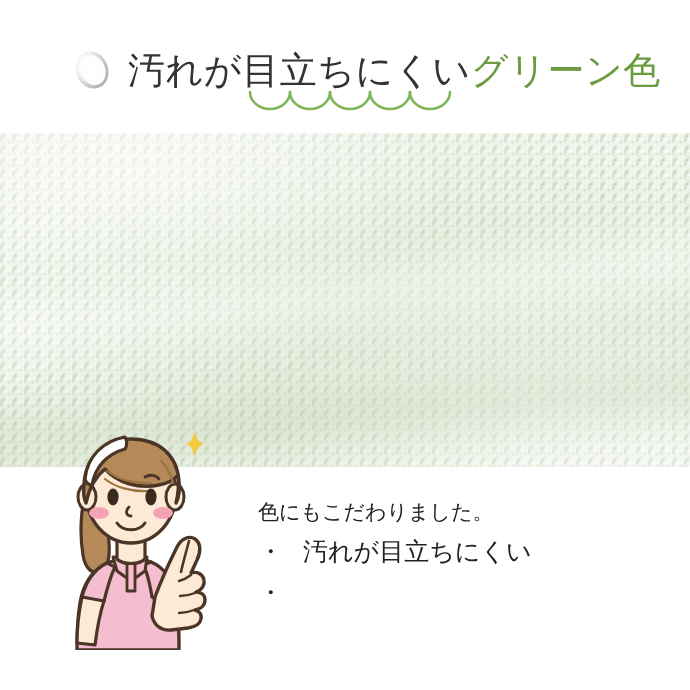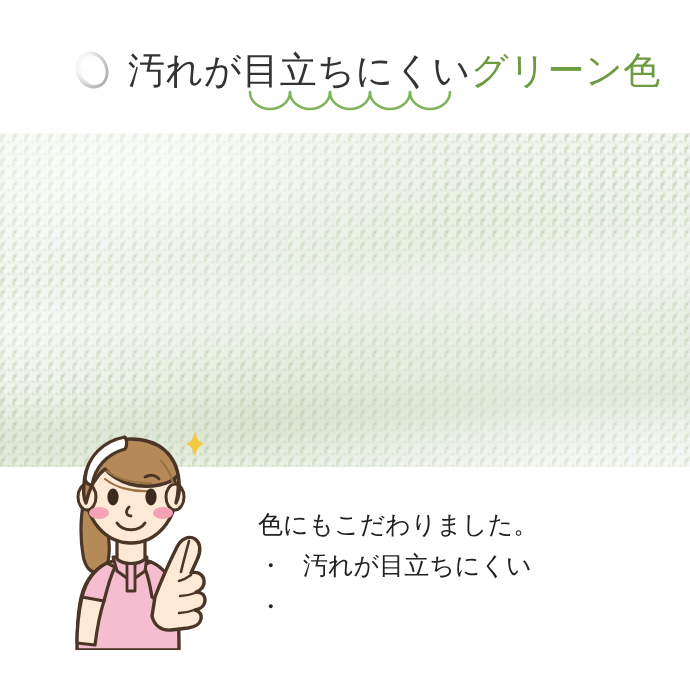--- a/index.html
+++ b/index.html
@@ -124,24 +124,24 @@
   }
 
   
   .desc-block {
     position: absolute;
     left: 258px;
     top: 498px;
     width: 400px;
   }
   .desc-head {
-    font-size: 25px;
+    font-size: 21px;
     color: #222222;
     line-height: 1.0;
-    margin: 14px 0 16px 0;
+    margin: 4px 0 16px 0;
     white-space: nowrap;
   }
   .desc-item {
     display: flex;
     align-items: baseline;
     font-size: 25px;
     color: #222222;
     line-height: 1.0;
     margin-bottom: 16px;
     white-space: nowrap;

